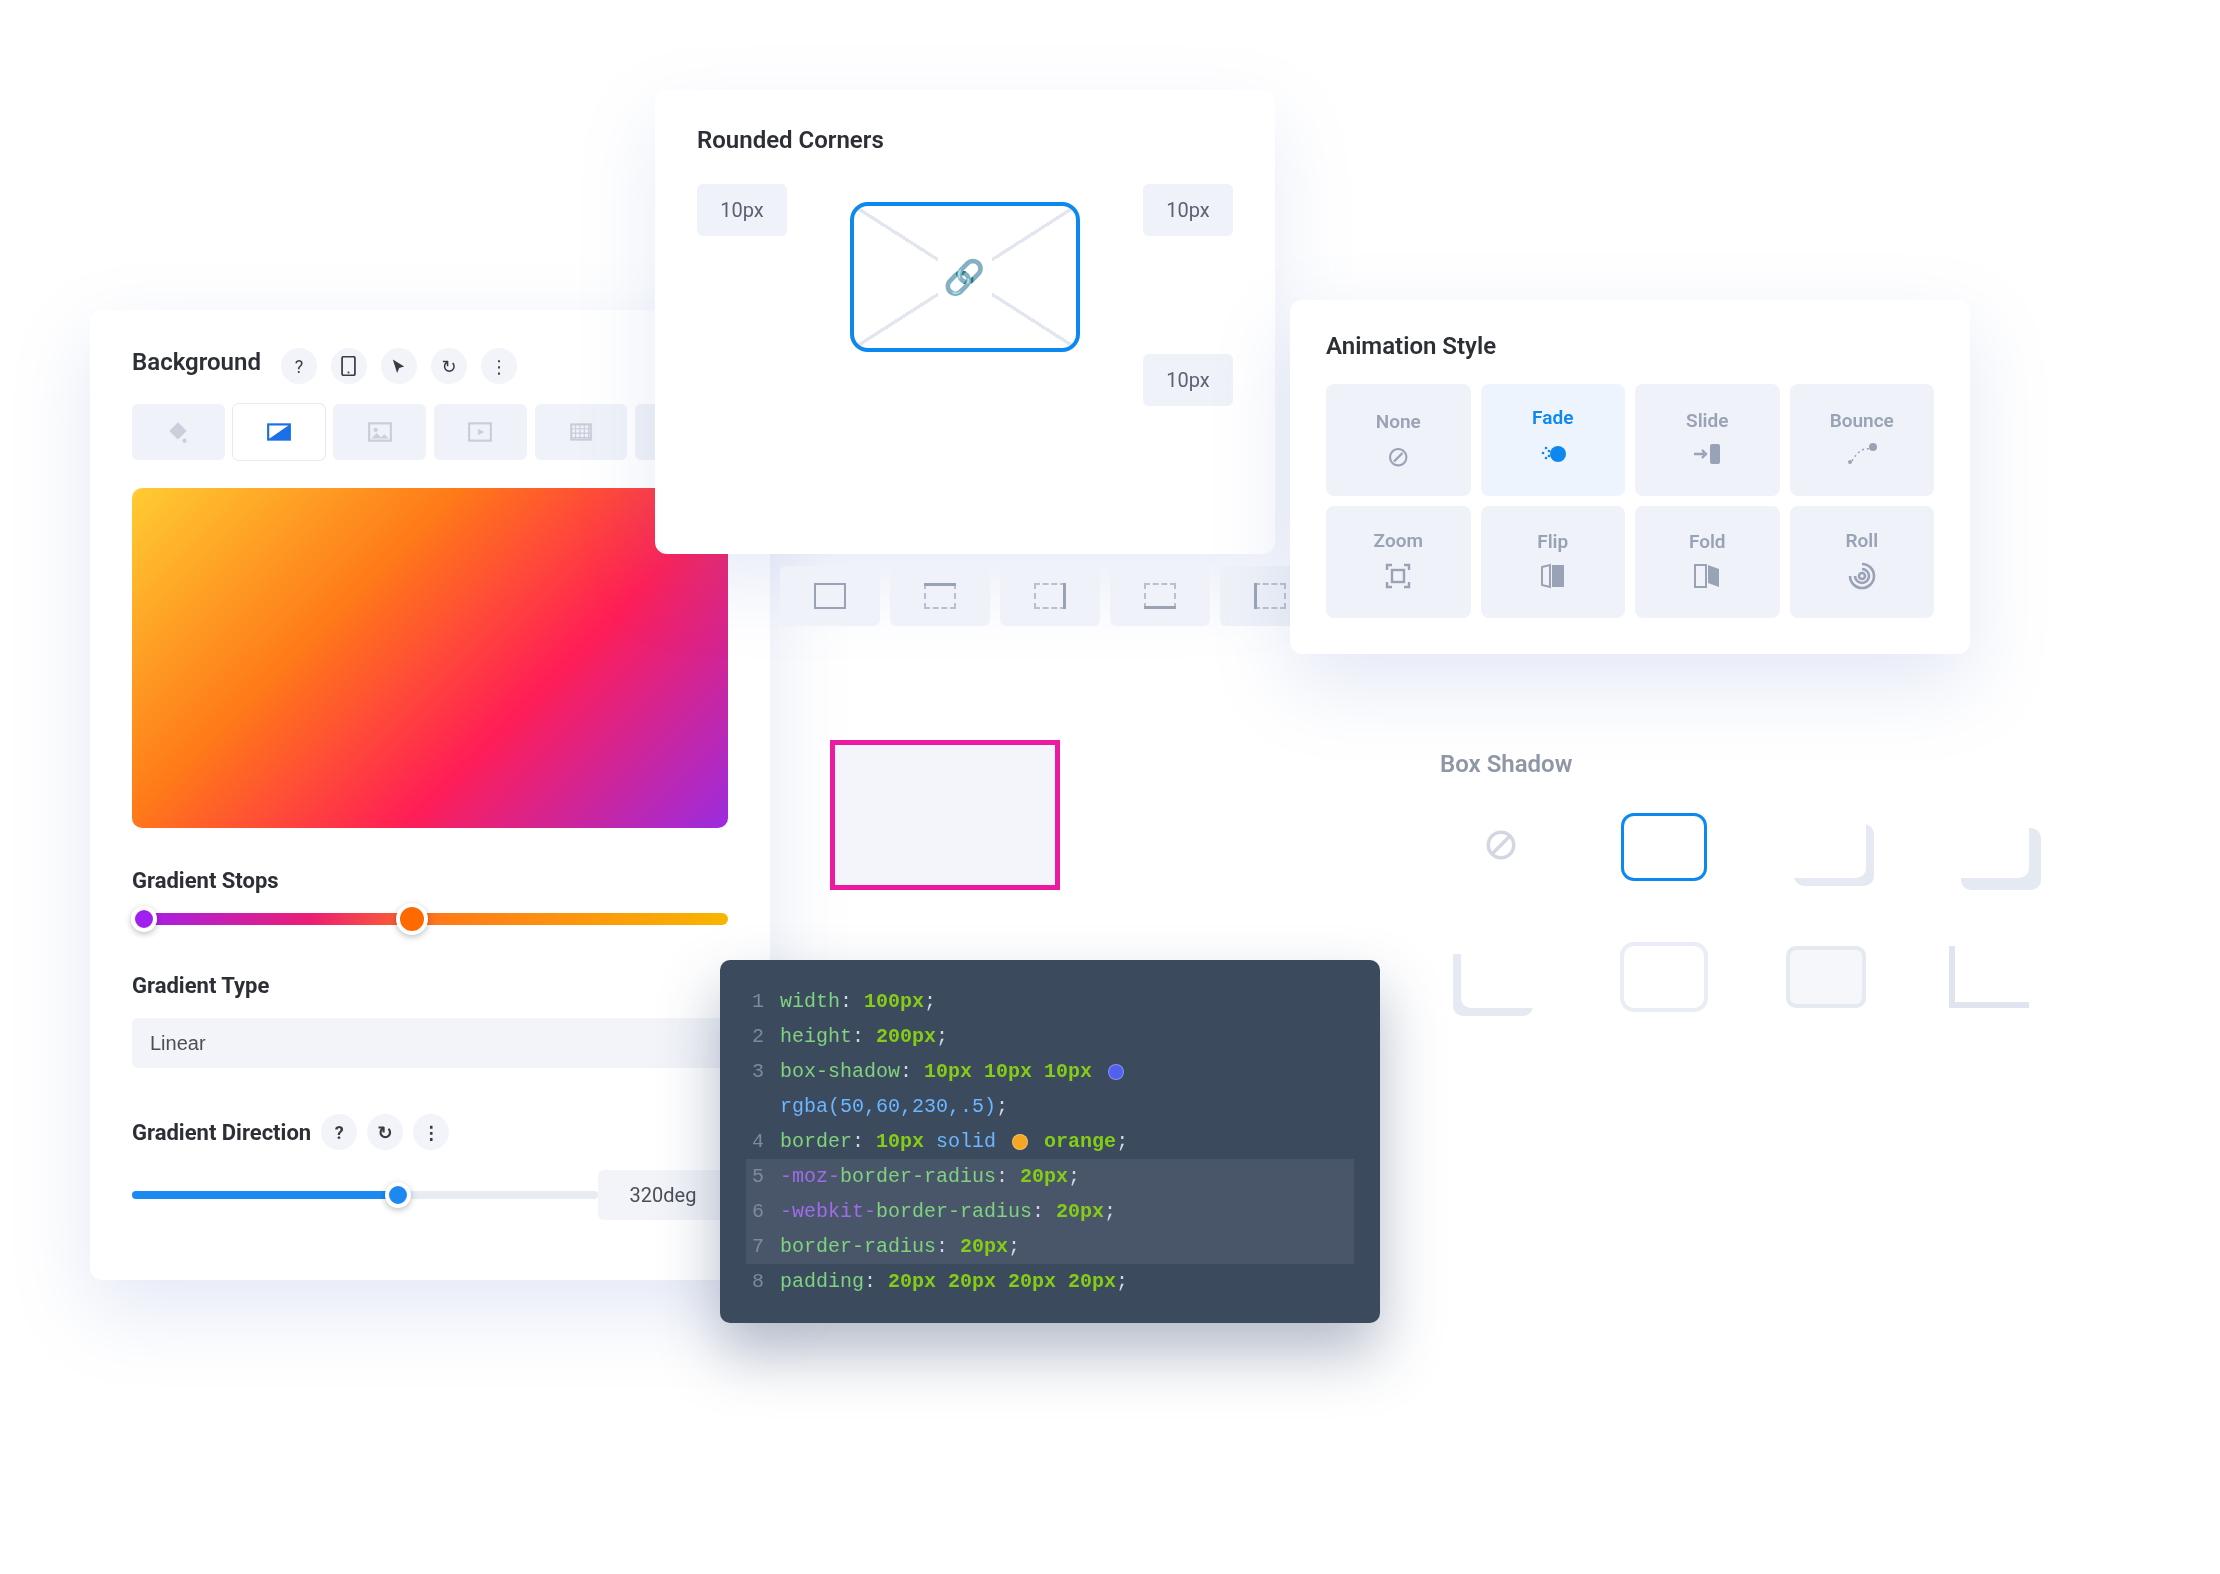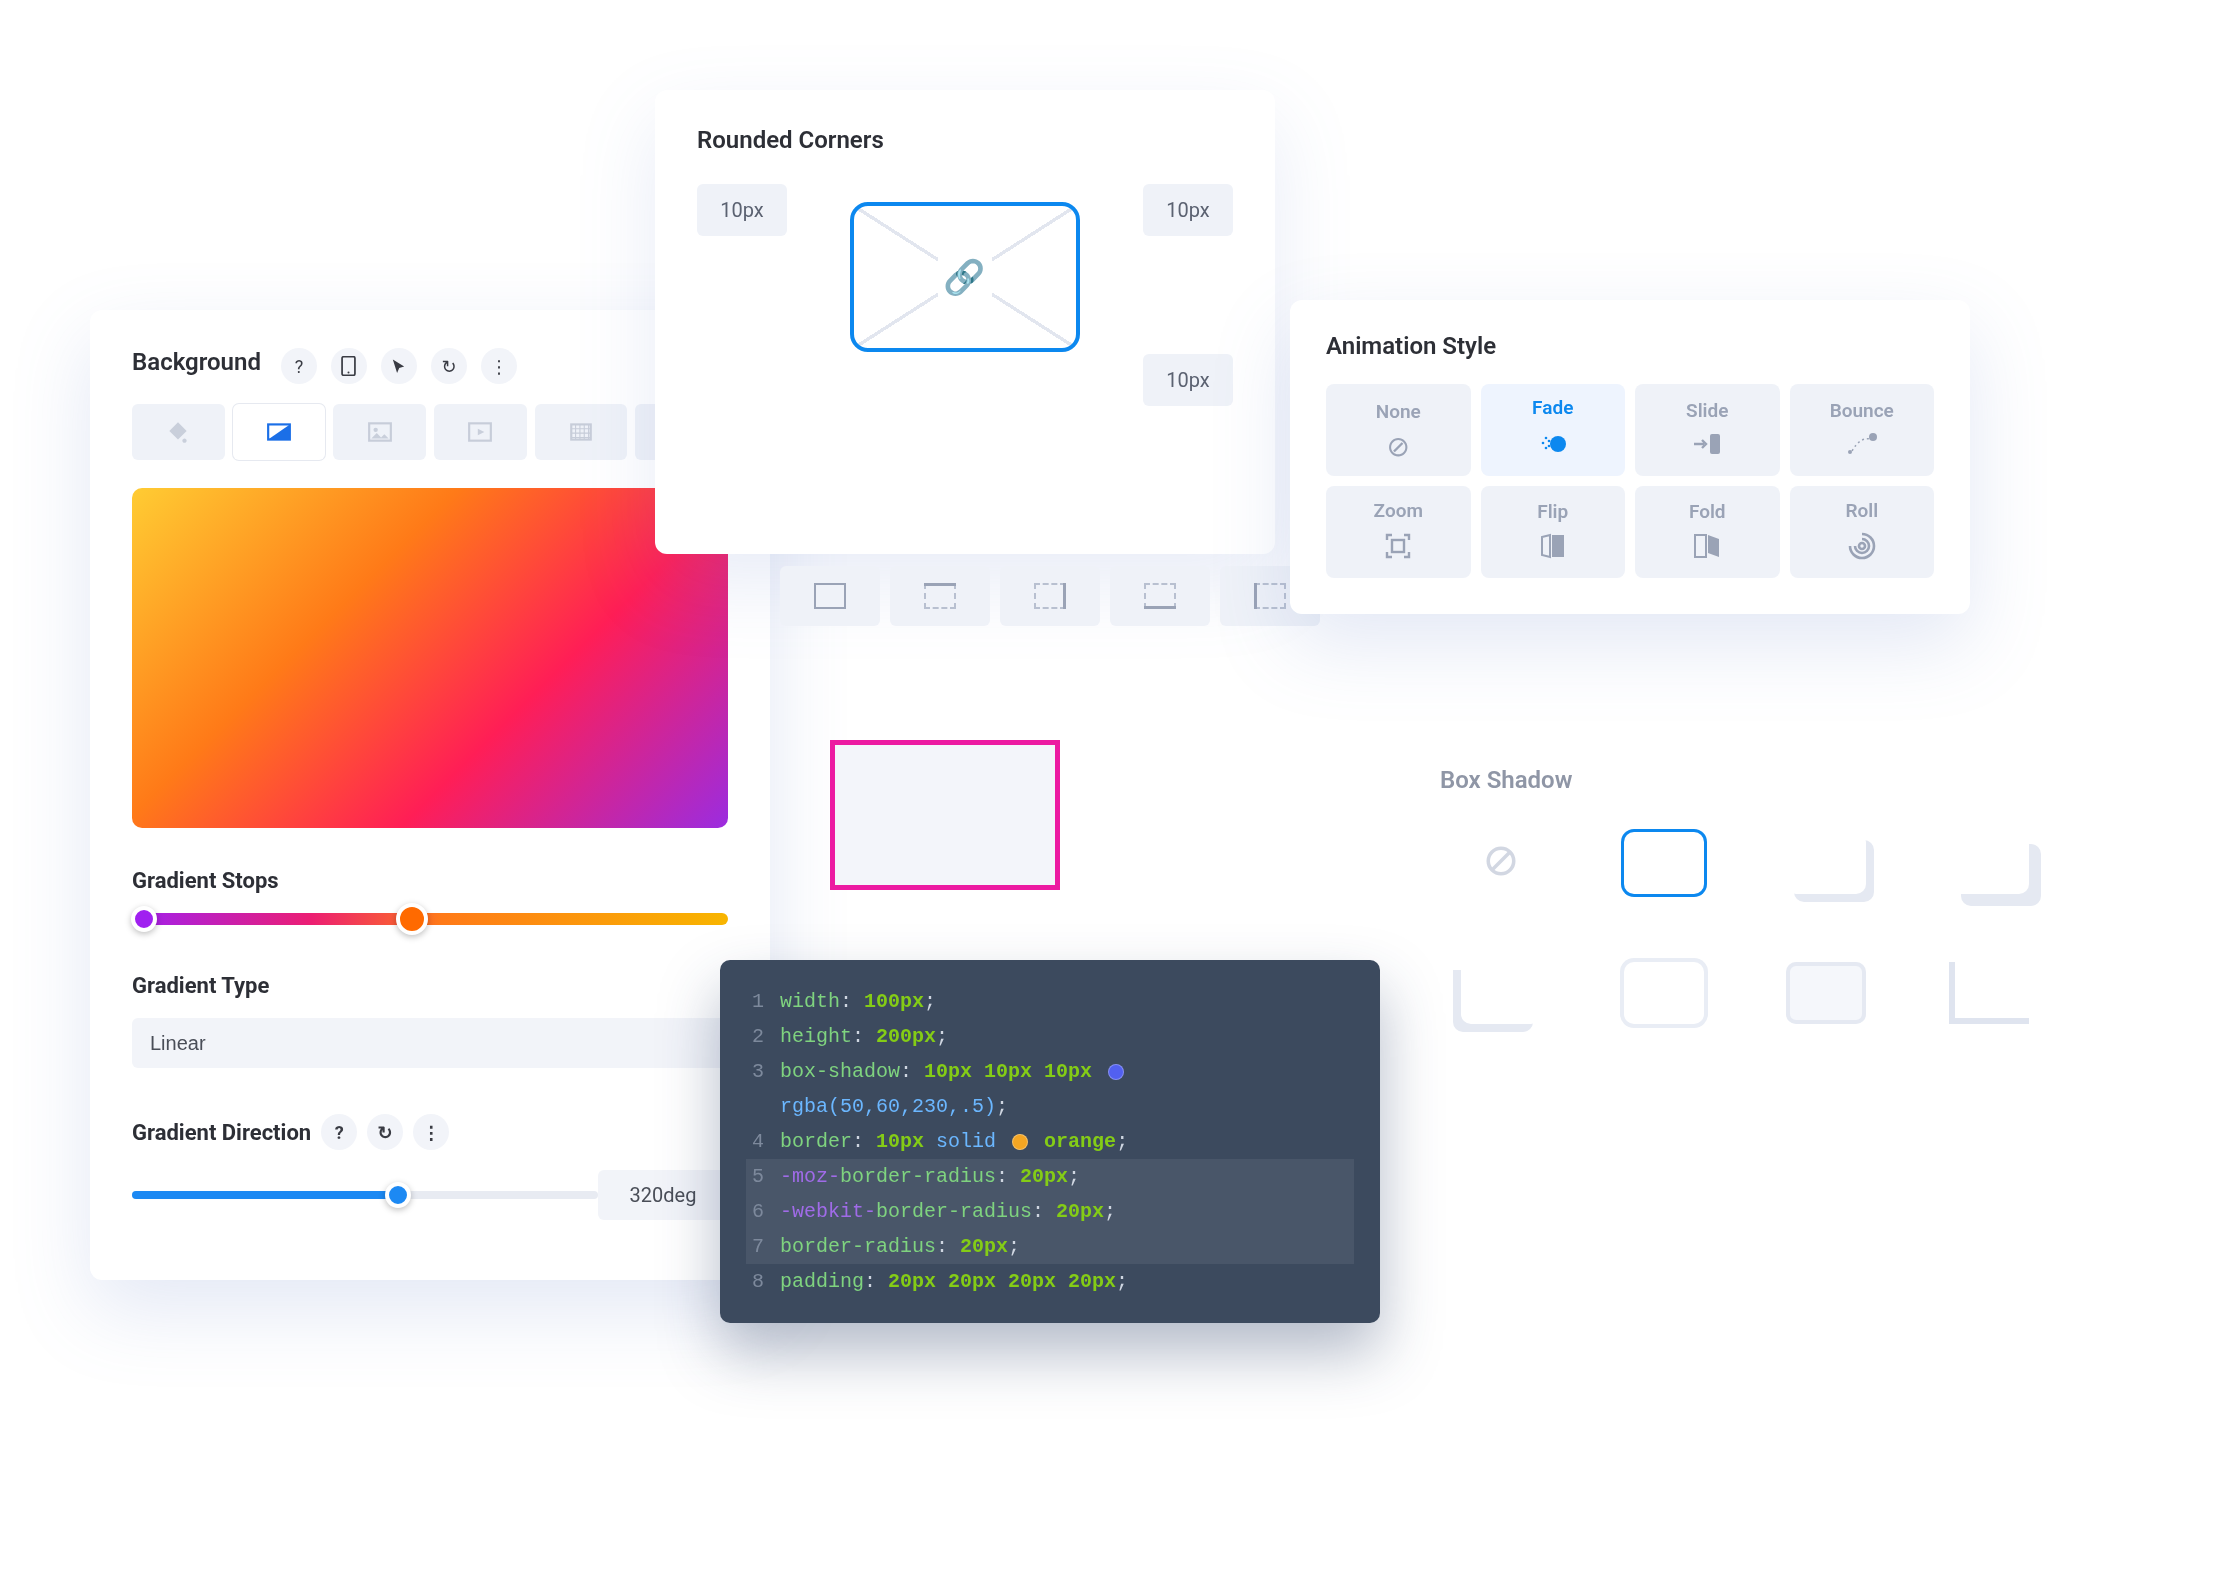--- a/index.html
+++ b/index.html
@@ -273,21 +273,21 @@
   font-weight: 600;
   color: #2d2f36;
   margin-bottom: 24px;
 }
 .ap-grid {
   display: grid;
   grid-template-columns: repeat(4, 1fr);
   gap: 10px;
 }
 .ap-tile {
-  height: 92px;
+  height: 112px;
   background: #eff2f8;
   border-radius: 8px;
   display: flex;
   flex-direction: column;
   align-items: center;
   justify-content: center;
   gap: 10px;
   cursor: pointer;
   color: #9aa3b6;
 }
@@ -300,21 +300,20 @@
   font-size: 28px;
   line-height: 1;
 }
 
 
 .shadow-panel {
   position: absolute;
   left: 1440px;
   top: 750px;
   width: 610px;
-  margin-top: 16px;
 }
 .sp-title {
   font-size: 24px;
   font-weight: 600;
   color: #8f96a6;
   margin-bottom: 24px;
 }
 .sp-grid {
   display: grid;
   grid-template-columns: repeat(4, 1fr);

